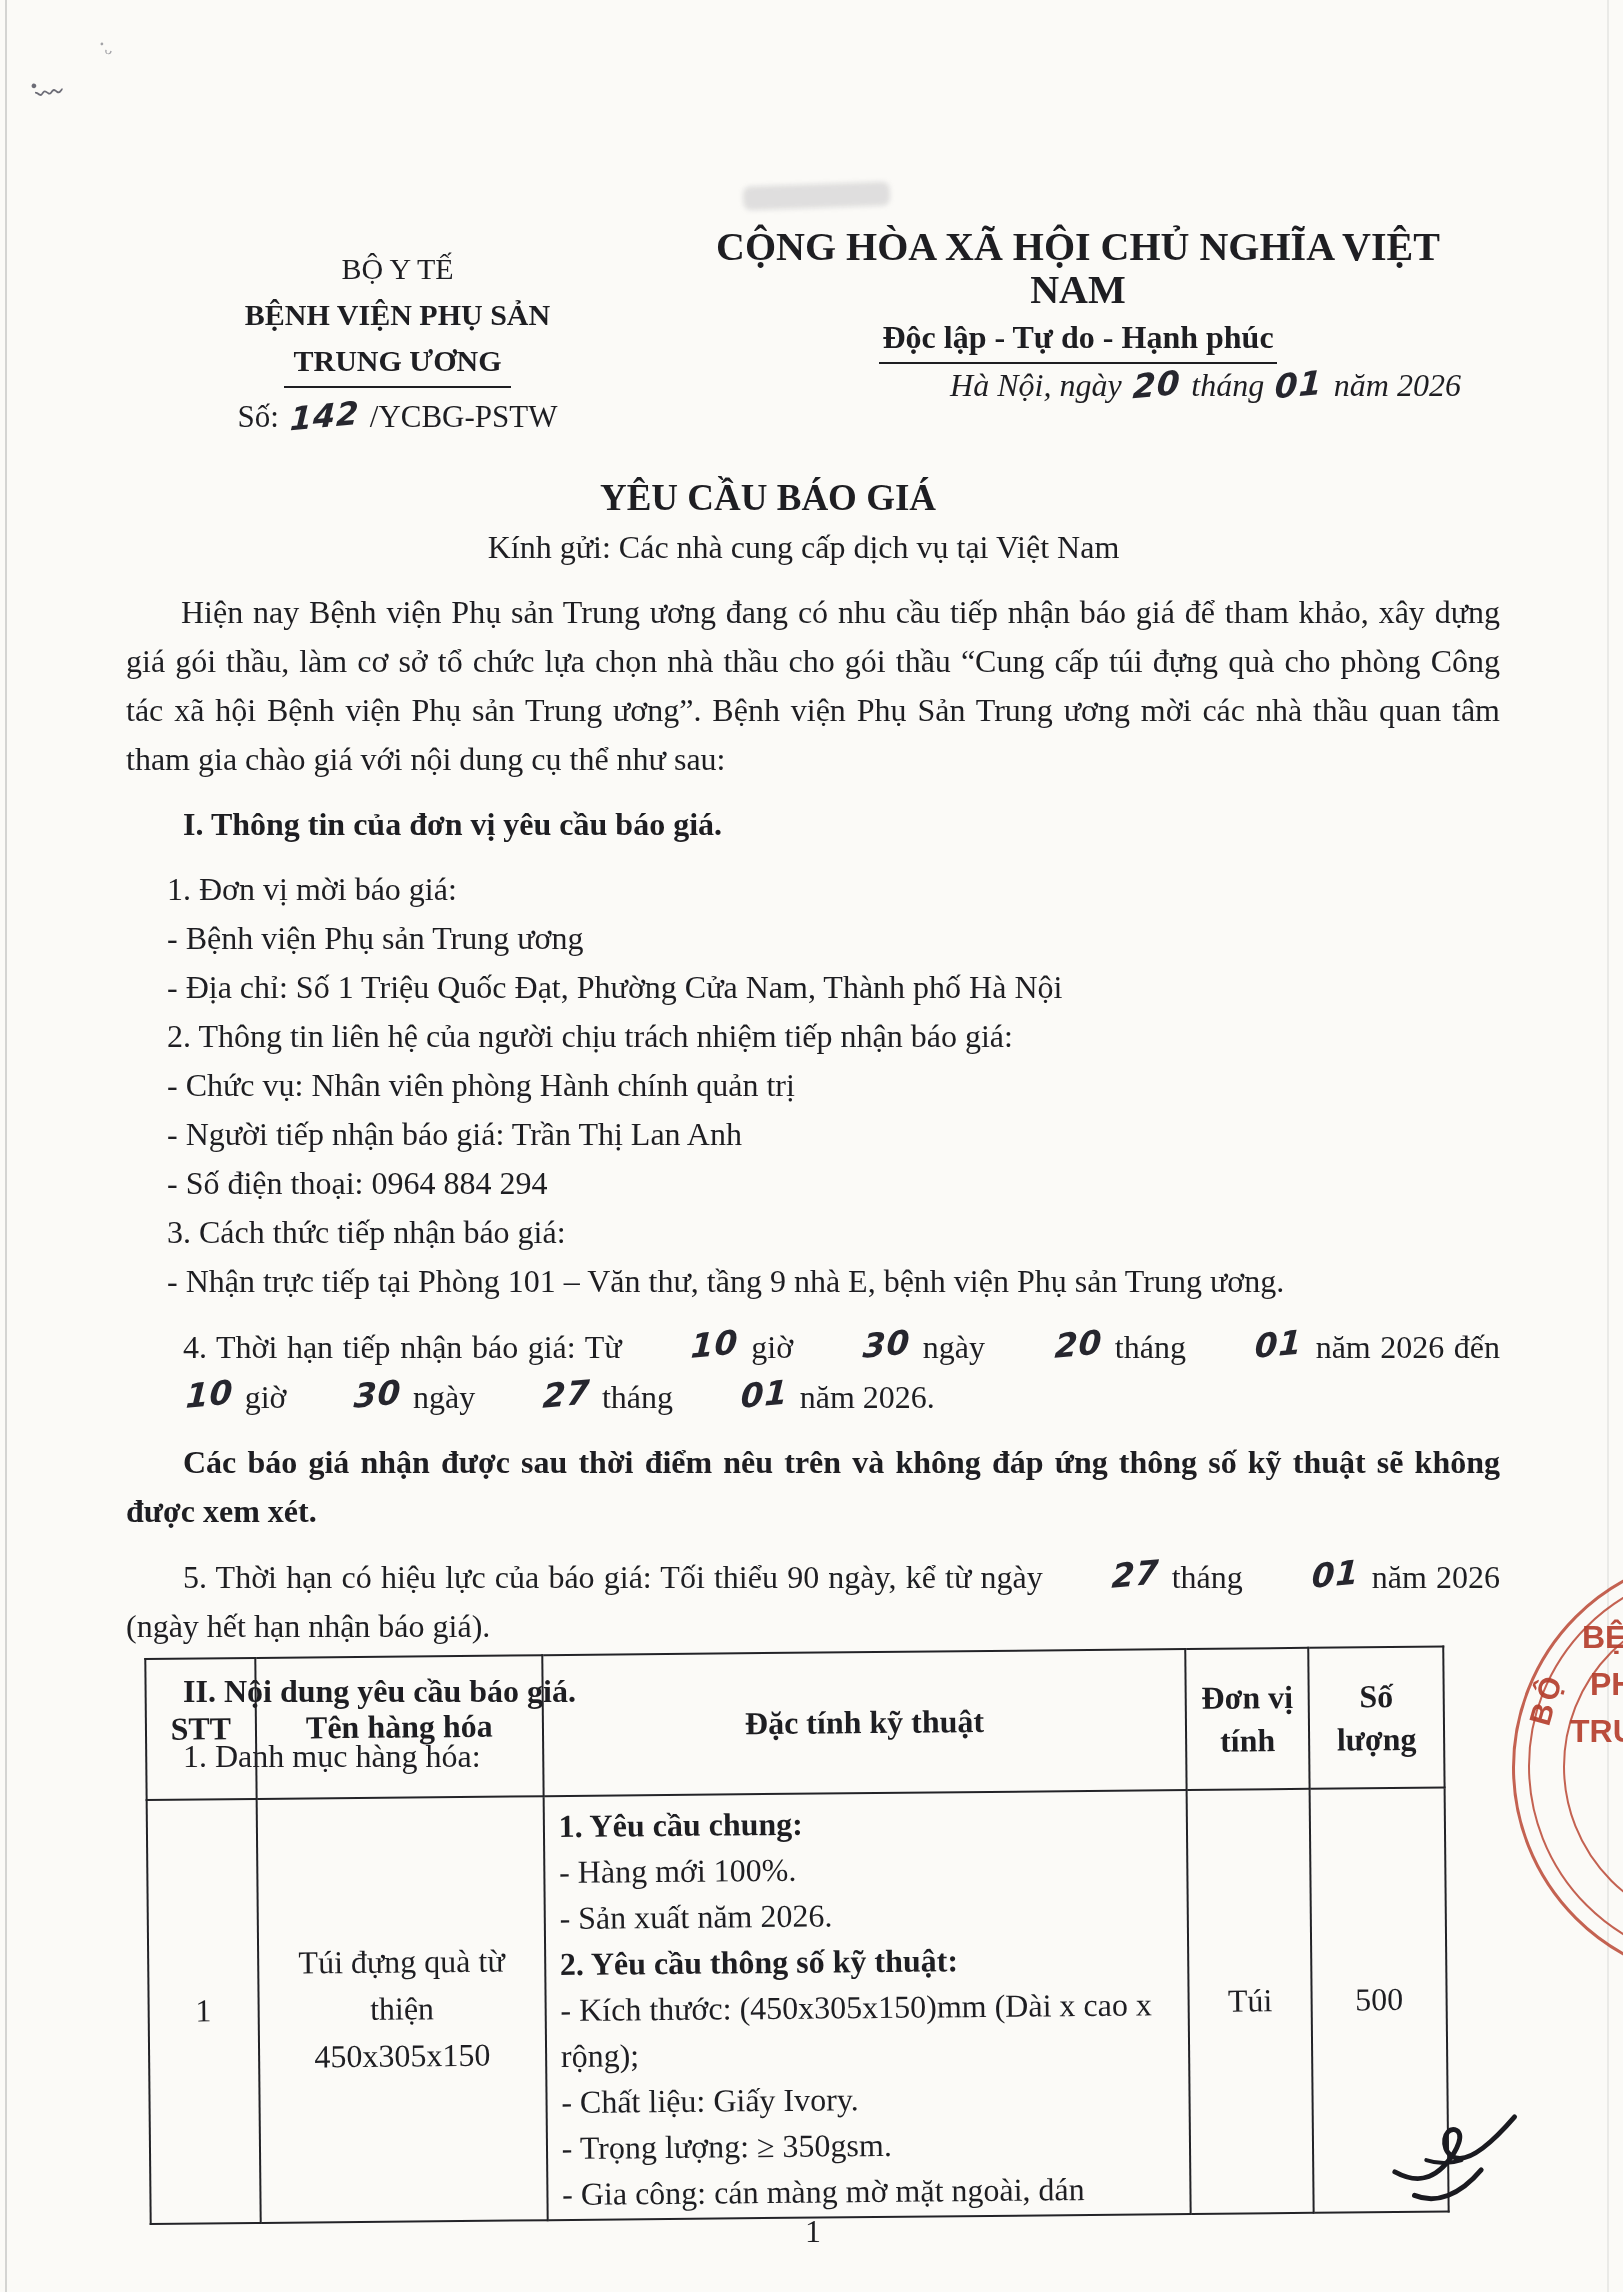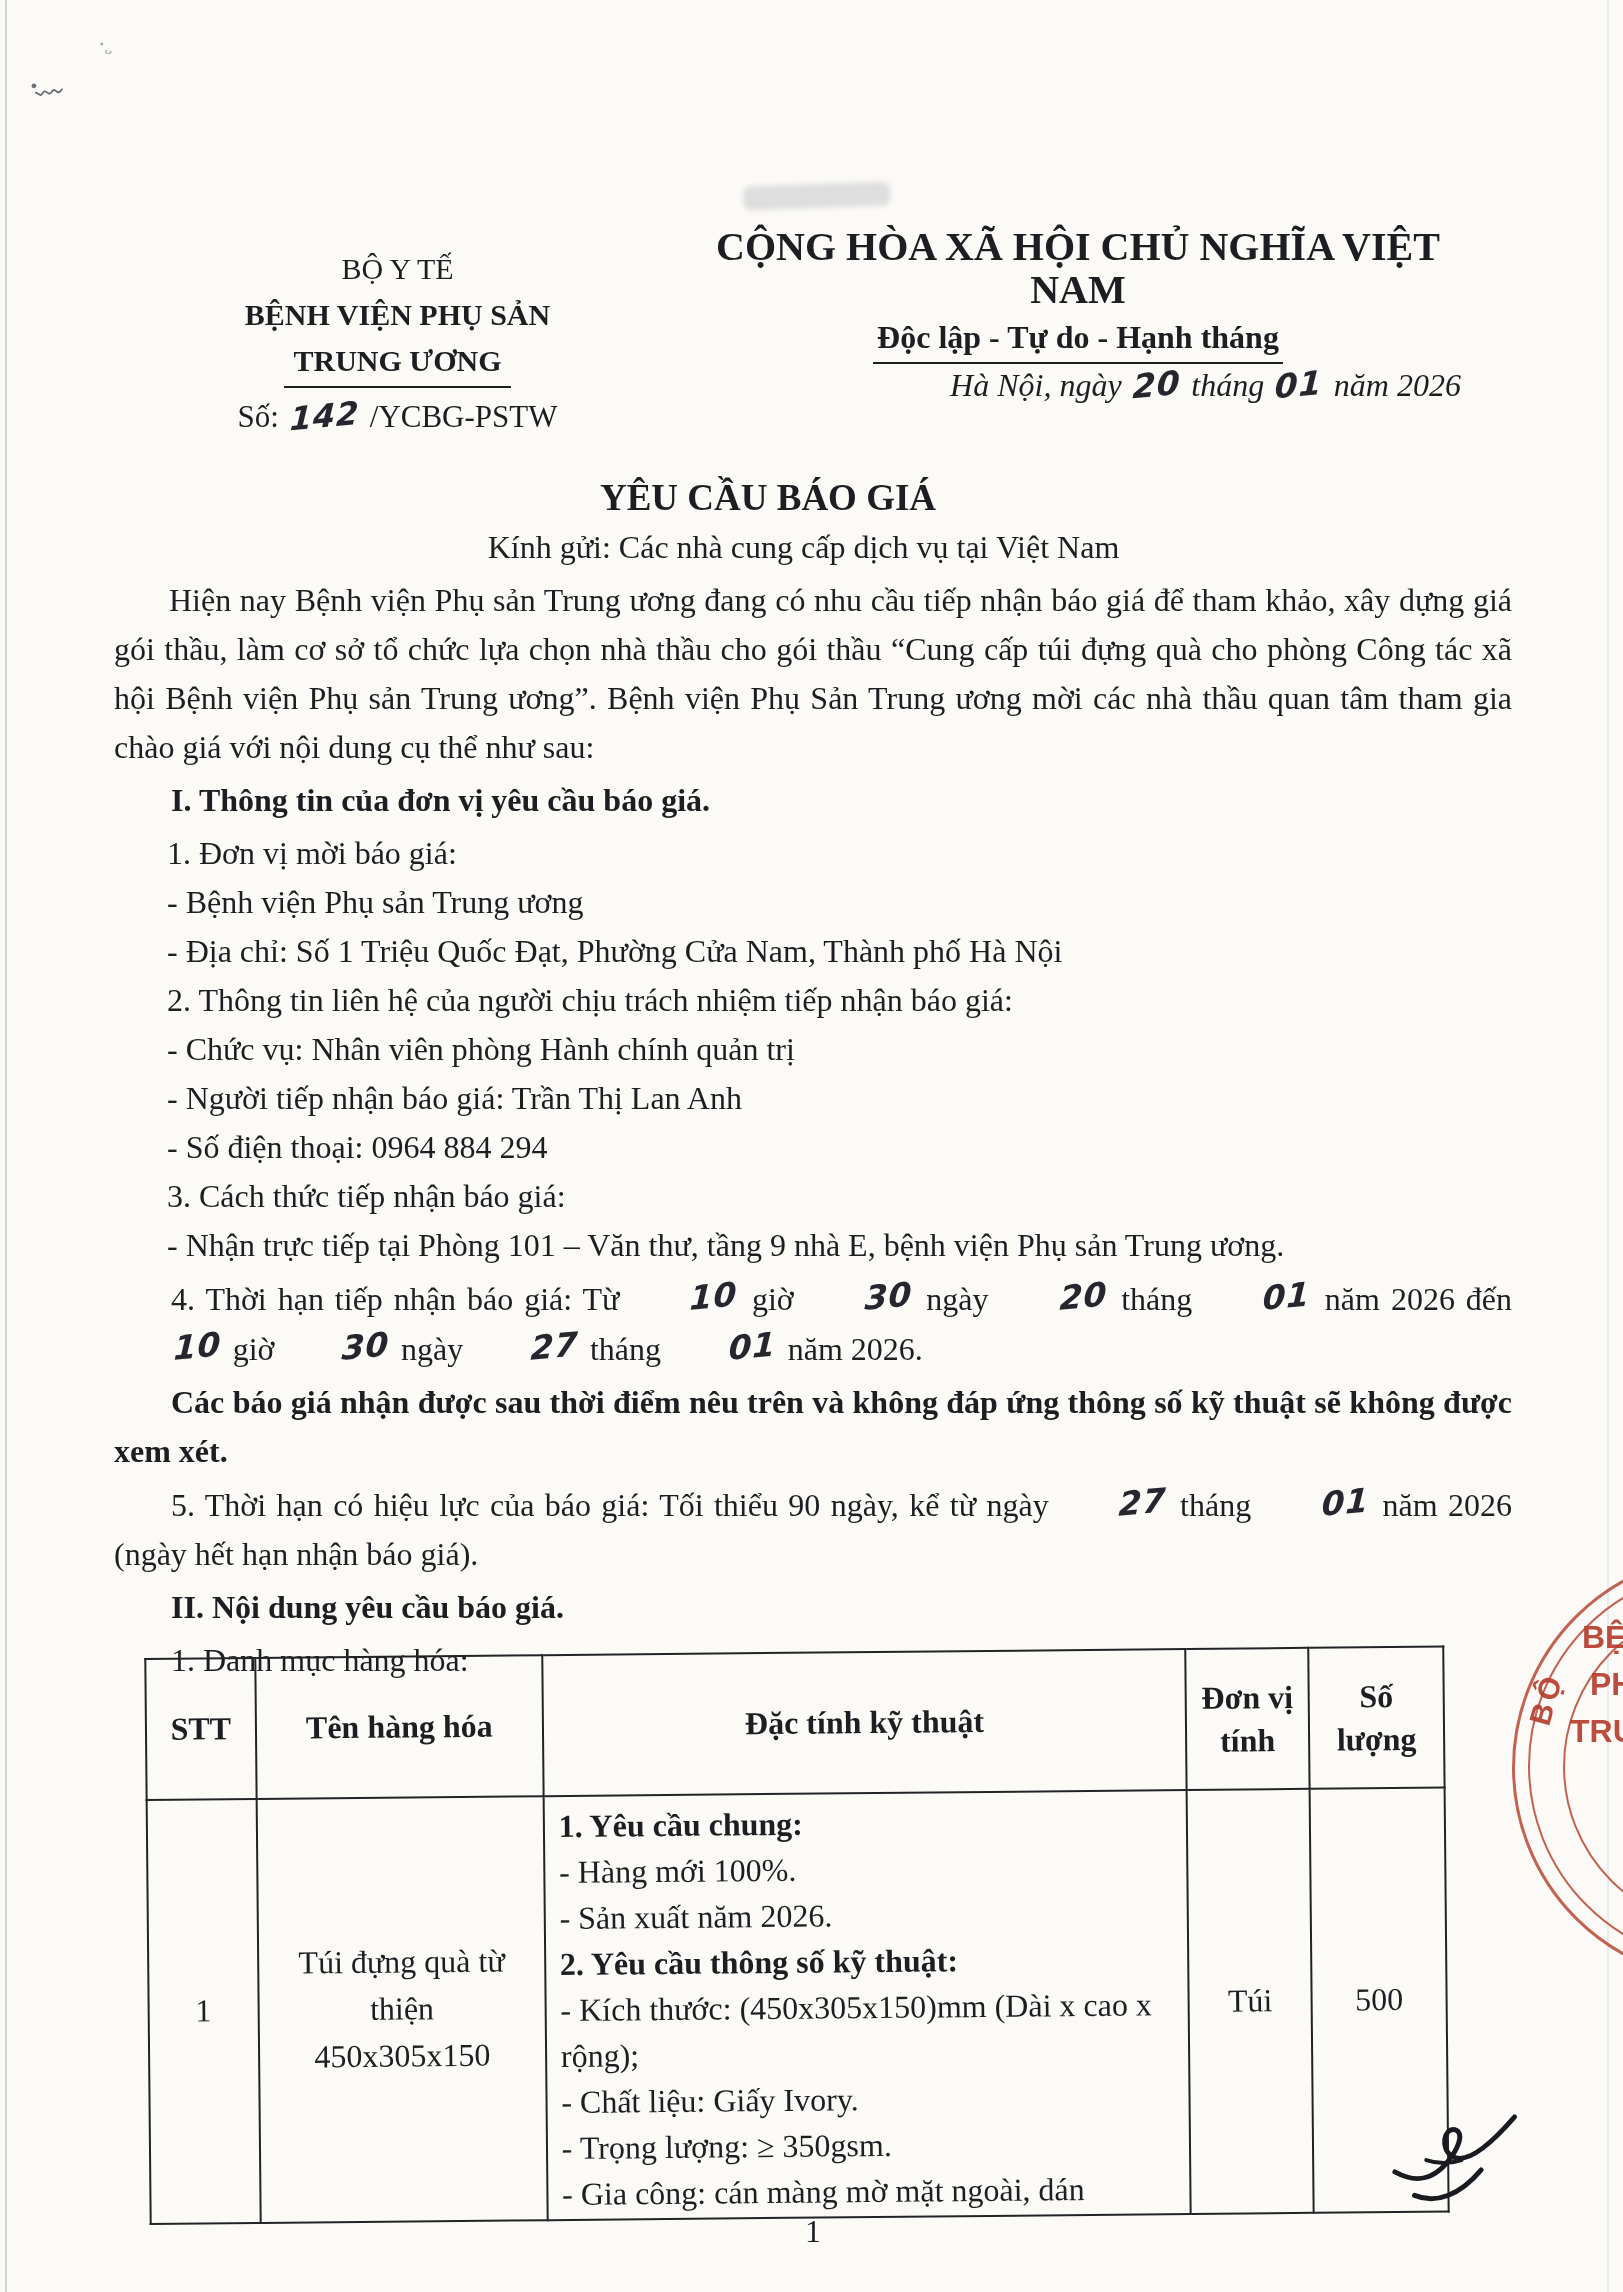--- a/index.html
+++ b/index.html
@@ -26,21 +26,21 @@
   .hdr-right{position:absolute;left:686px;top:225px;width:784px;text-align:center;}
   .national-1{font-weight:bold;font-size:40px;line-height:43px;}
   .national-2{font-weight:bold;font-size:32px;margin-top:7.8px;}
   .national-2 span{display:inline-block;border-bottom:2.9px solid #1e1e22;padding:0 3.9px 5.9px;}
   .dateline{position:absolute;left:882px;top:365px;width:647px;text-align:center;font-style:italic;font-size:32px;}
 
   .doc-title{position:absolute;left:0;top:476px;width:1536px;text-align:center;font-weight:bold;font-size:37px;}
   .salutation{position:absolute;left:0;top:529px;width:1607px;text-align:center;font-size:32px;}
 
   .main{position:absolute;left:110px;top:572px;width:1406px;font-size:32px;line-height:49px;text-align:justify;}
-  .main p{margin:4px;}
+  .main p{margin:16px;}
   .intro{margin-left:57px;text-indent:55px;}
   .hd{font-weight:bold;text-indent:57px;text-align:left;}
   .items > div{text-indent:57px;text-align:left;}
   .para{text-indent:57px;}
   .notice{font-weight:bold;text-indent:57px;}
 
   
   .hand{
     font-family:"DejaVu Sans",sans-serif;font-style:italic;font-weight:bold;
     display:inline-block;transform:rotate(-5deg) skewX(-8deg);
@@ -89,21 +89,21 @@
 
   <div class="hdr-left">
     <div>BỘ Y TẾ</div>
     <div class="org">BỆNH VIỆN PHỤ SẢN</div>
     <div class="org"><span class="org-underline">TRUNG ƯƠNG</span></div>
     <div class="doc-no"><span>Số: </span><span class="hand">142</span><span> /YCBG-PSTW</span></div>
   </div>
 
   <div class="hdr-right">
     <div class="national-1">CỘNG HÒA XÃ HỘI CHỦ NGHĨA VIỆT NAM</div>
-    <div class="national-2"><span>Độc lập - Tự do - Hạnh tháng</span></div>
+    <div class="national-2"><span>Độc lập - Tự do - Hạnh phúc</span></div>
   </div>
   <div class="dateline"><span>Hà Nội, ngày </span><span class="hand">20</span><span> tháng </span><span class="hand">01</span><span> năm 2026</span></div>
 
   <div class="doc-title">YÊU CẦU BÁO GIÁ</div>
   <div class="salutation">Kính gửi: Các nhà cung cấp dịch vụ tại Việt Nam</div>
 
   <div class="main">
     <p class="intro">Hiện nay Bệnh viện Phụ sản Trung ương đang có nhu cầu tiếp nhận báo giá để tham khảo, xây dựng giá gói thầu, làm cơ sở tổ chức lựa chọn nhà thầu cho gói thầu “Cung cấp túi đựng quà cho phòng Công tác xã hội Bệnh viện Phụ sản Trung ương”. Bệnh viện Phụ Sản Trung ương mời các nhà thầu quan tâm tham gia chào giá với nội dung cụ thể như sau:</p>
     <p class="hd">I. Thông tin của đơn vị yêu cầu báo giá.</p>
     <div class="items">

